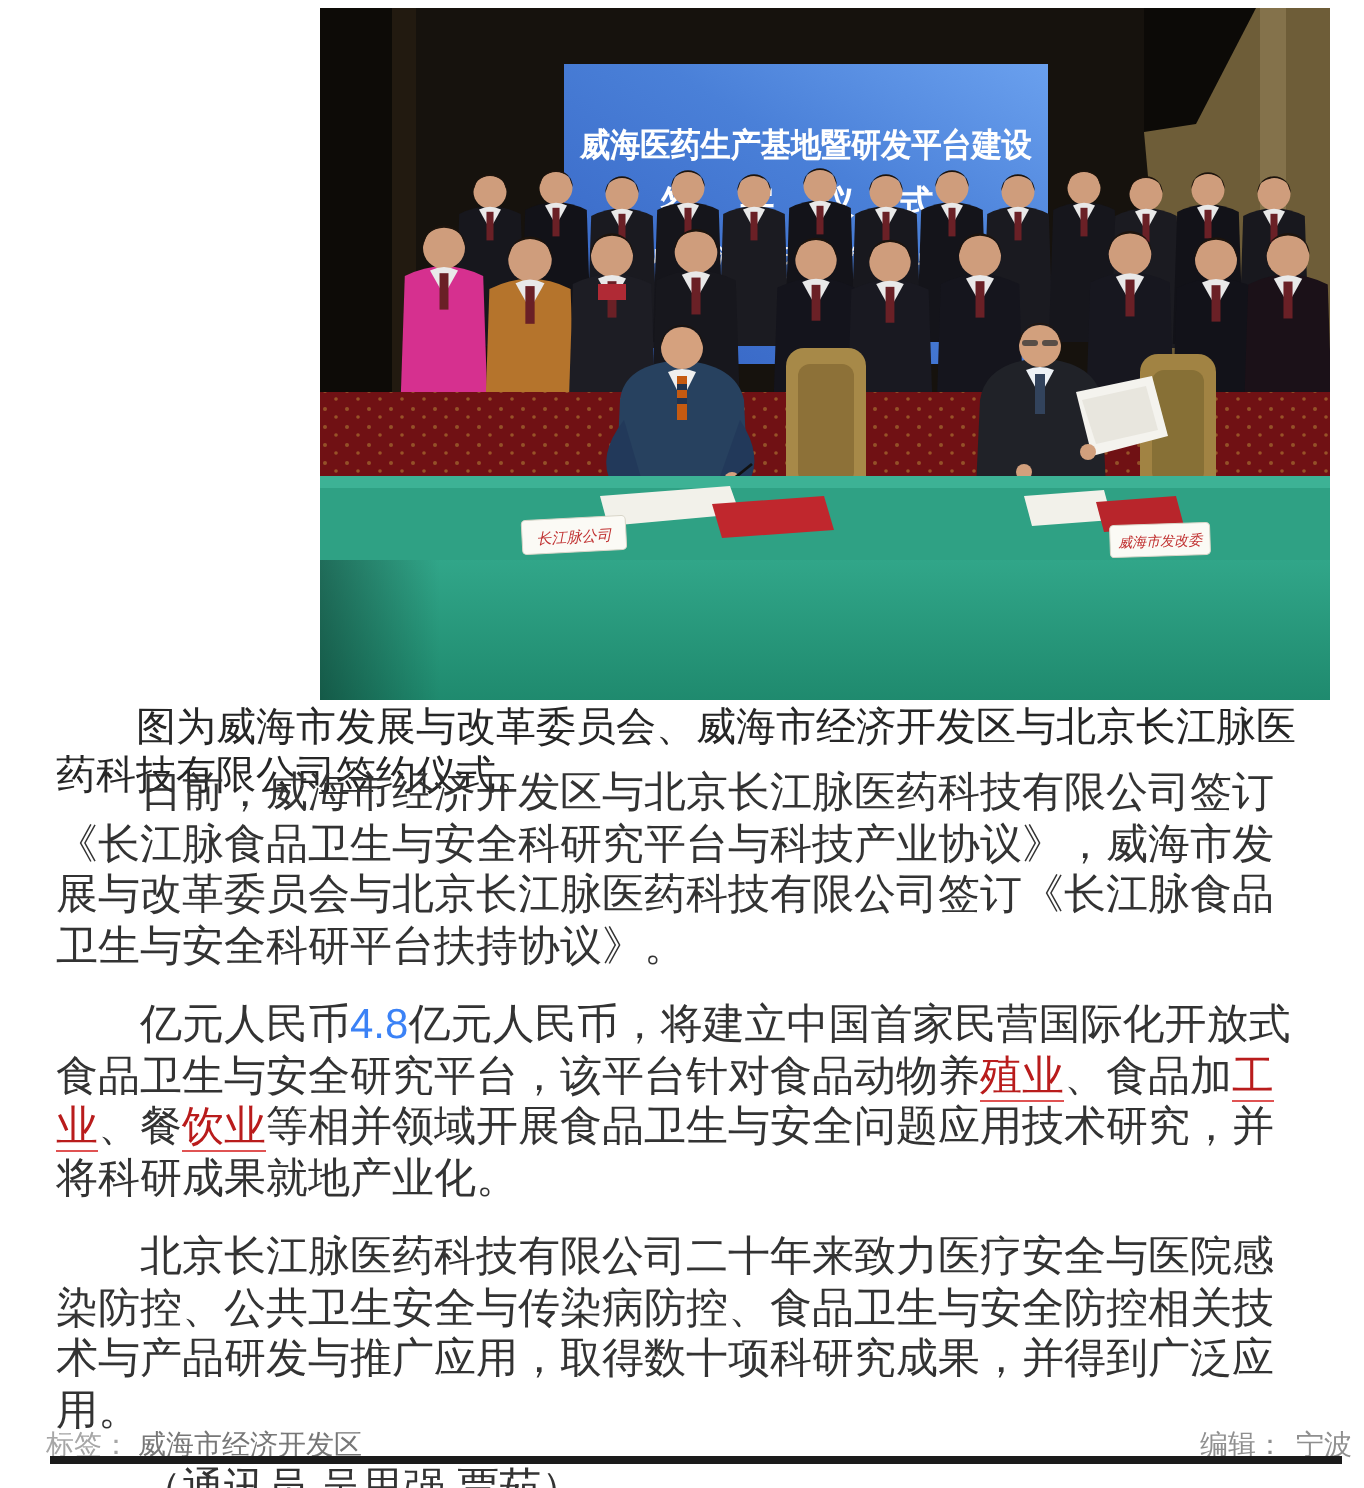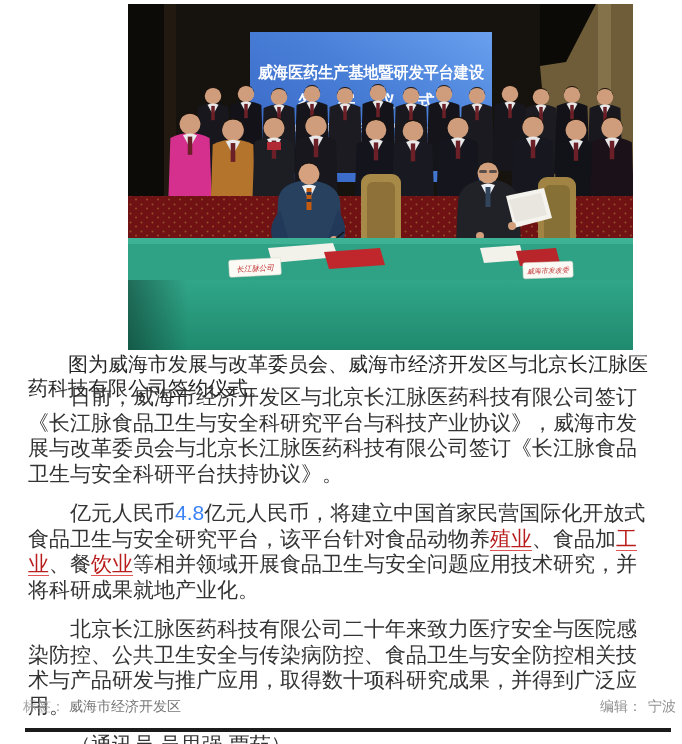--- a/index.html
+++ b/index.html
@@ -1,38 +1,38 @@
 <!DOCTYPE html>
 <html><head>
 <meta charset="utf-8">
 <style>
   html,body{margin:0;padding:0;}
   body{
     width:682px;height:744px;position:relative;background:#ffffff;
     font-family:"Liberation Sans","DejaVu Sans",sans-serif;
     overflow:hidden;
   }
-  .photo-wrap{position:absolute;left:96px;top:4px;width:505px;height:346px;padding-left:32px;}
+  .photo-wrap{position:absolute;left:128px;top:4px;width:505px;height:346px;padding-left:32px;}
   .photo-wrap svg{display:block;}
   .caption{
     position:absolute;left:28px;right:26px;top:352px;
     font-size:20px;line-height:24px;color:#262626;text-indent:2em;margin:0;
   }
   .article{position:absolute;left:28px;right:26px;top:384px;color:#333;}
   .article p{margin:0 0 14px 0;font-size:21px;line-height:25.5px;text-indent:2em;}
   .article p.byline{}
   .num-red{color:#3b82f6;}
   .kw-link{color:#b91c1c;text-decoration:none;border-bottom:1px solid #e05353;cursor:pointer;}
   .footer{
     position:absolute;left:23px;top:698px;width:653px;
     display:flex;justify-content:space-between;align-items:flex-end;font-size:14px;
   }
   .tag-label{color:#a6a6a6;}
   .tag-value{color:#777;margin-left:4px;cursor:pointer;}
-  .editor{color:#8f8f8f;}
+  .editor{color:#8f8f8f;margin-top:16px;}
   .editor .editor-value{margin-left:6px;color:#8f8f8f;}
   .bottom-bar{position:absolute;left:25px;top:728px;width:646px;height:4px;background:#1b1b1b;}
 </style>
 </head>
 <body>
 
 <div class="photo-wrap">
 <svg width="505" height="346" viewBox="0 0 505 346" xmlns="http://www.w3.org/2000/svg">
   <defs>
     <linearGradient id="bgrad" x1="0" y1="1" x2="1" y2="0">

